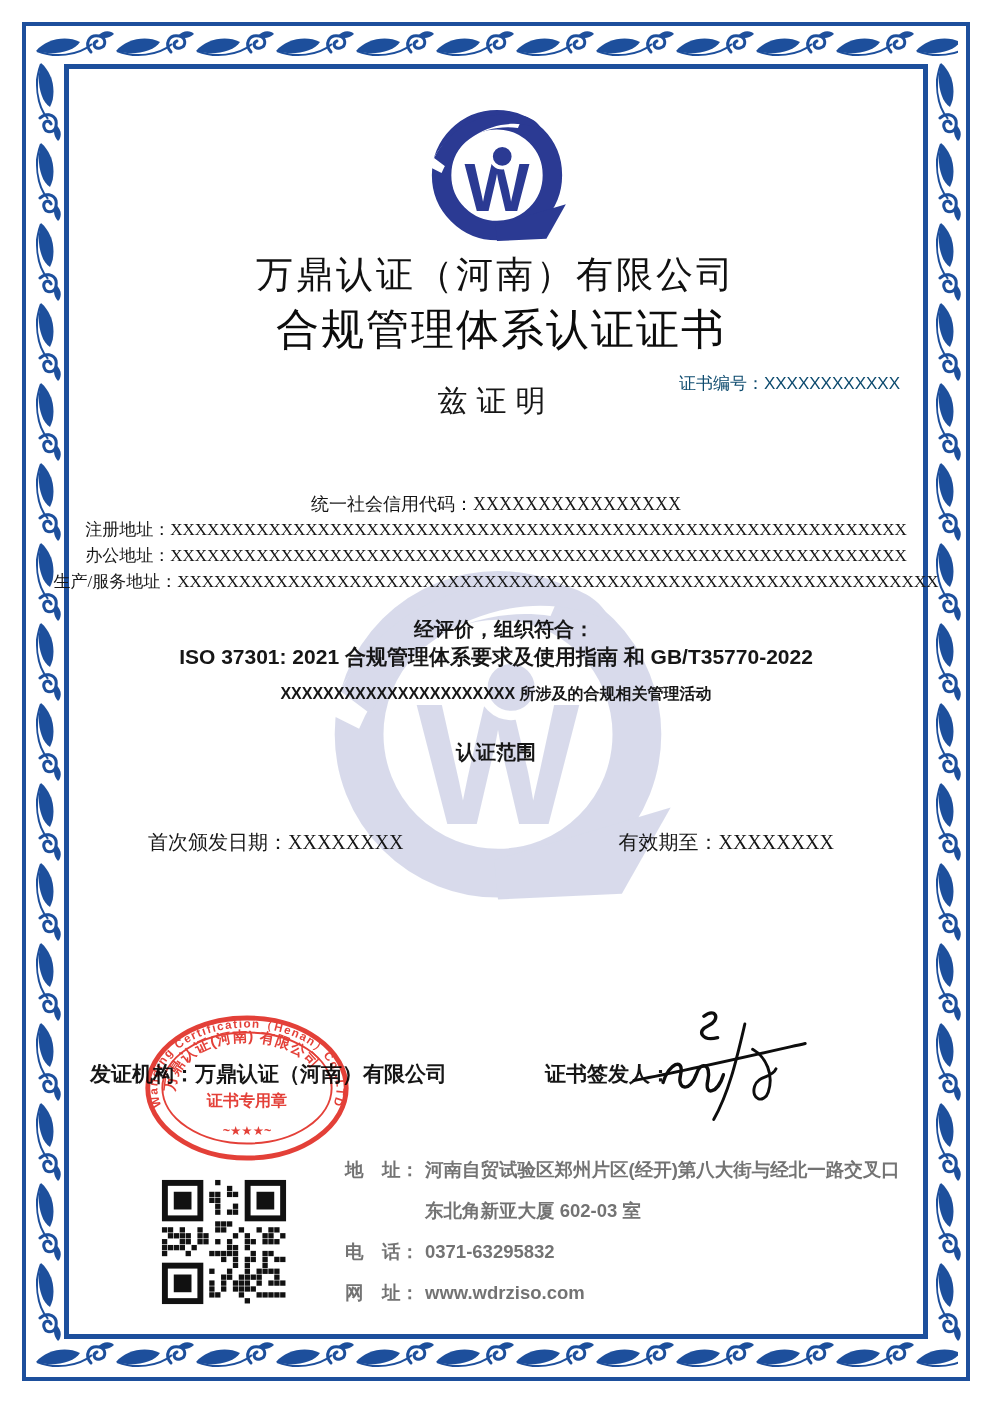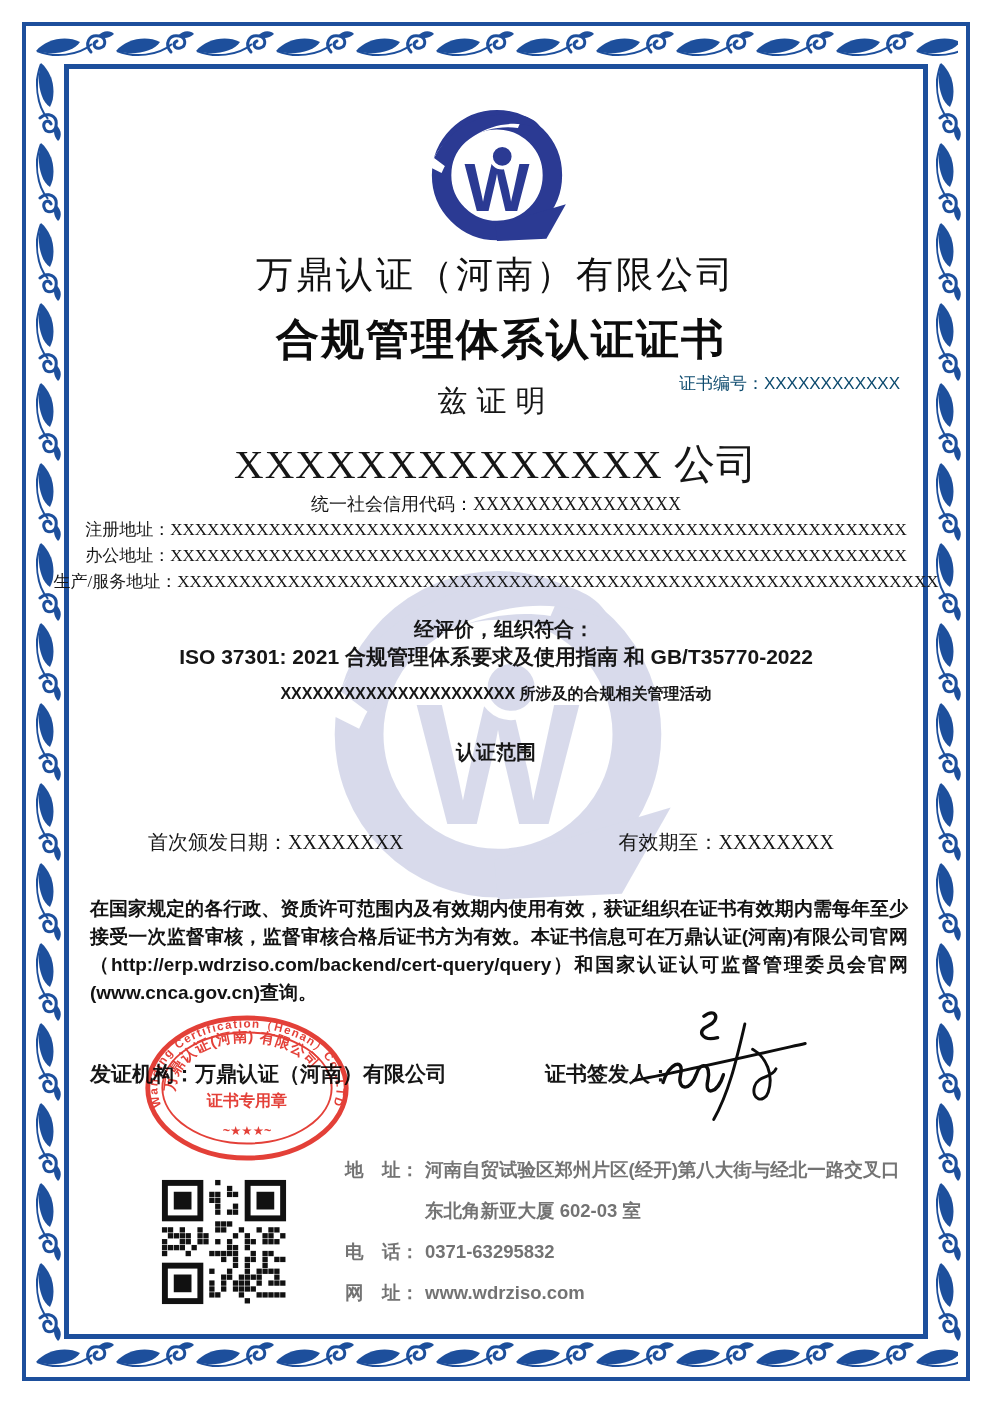--- a/index.html
+++ b/index.html
@@ -10,21 +10,21 @@
   
   .border-outer{position:absolute;left:22px;top:22px;right:22px;bottom:22px;border:4px solid #1d4f9c;}
   .border-inner{position:absolute;left:64px;top:64px;right:64px;bottom:64px;border:5px solid #1d4f9c;}
   .orn{position:absolute;}
   .orn svg{display:block;}
 
   
   .abs{position:absolute;left:0;right:0;text-align:center;}
   .logo-wrap{position:absolute;left:421px;top:104px;width:152px;height:146px;}
   .company-header{top:250px;font-size:37px;letter-spacing:3px;color:#111;}
-  .cert-title{top:311px;font-size:43px;font-weight:700;letter-spacing:2px;color:#0c0c0c;margin-left:10px;}
+  .cert-title{top:301px;font-size:43px;font-weight:400;letter-spacing:2px;color:#0c0c0c;margin-left:10px;}
   .certno-line{position:absolute;top:372px;right:92px;font-size:17px;color:#0c4a6e;}
   .hereby{top:381px;font-size:30px;letter-spacing:9px;}
   .company-line{top:437px;font-size:41px;letter-spacing:1px;}
   .credit-line{top:492px;font-size:18px;}
   .addr-block{top:517px;font-size:17px;line-height:26px;}
   .eval-heading{top:616px;font-size:20px;font-weight:700;padding-left:16px;}
   .iso-line{top:643px;font-size:21px;font-weight:700;}
   .scope-heading{top:739px;font-size:20px;font-weight:700;}
   .scope-line{top:684px;font-size:16px;font-weight:700;}
   .dates-row{position:absolute;left:148px;right:158px;top:829px;display:flex;
@@ -112,21 +112,20 @@
   </div>
 
   <div class="abs serif company-header z1">万鼎认证（河南）有限公司</div>
   <div class="abs cert-title z1">合规管理体系认证证书</div>
 
   <div class="certno-line z1">
     <span>证书编号：</span><span>XXXXXXXXXXXX</span>
   </div>
 
   <div class="abs serif hereby z1">兹证明</div>
-  <div class="abs serif company-line z1">XXXXXXXXXXXXXX 公司</div>
   <div class="abs serif credit-line z1">
     <span>统一社会信用代码：</span><span>XXXXXXXXXXXXXXXX</span>
   </div>
 
   <div class="abs serif addr-block z1">
     <div>
       <span>注册地址：</span><span>XXXXXXXXXXXXXXXXXXXXXXXXXXXXXXXXXXXXXXXXXXXXXXXXXXXXXXXXXXXX</span>
     </div>
     <div>
       <span>办公地址：</span><span>XXXXXXXXXXXXXXXXXXXXXXXXXXXXXXXXXXXXXXXXXXXXXXXXXXXXXXXXXXXX</span>
@@ -143,21 +142,20 @@
 
   <div class="dates-row serif z1">
     <div>
       <span>首次颁发日期：</span><span>XXXXXXXX</span>
     </div>
     <div>
       <span>有效期至：</span><span>XXXXXXXX</span>
     </div>
   </div>
 
-  <div class="notice z1">在国家规定的各行政、资质许可范围内及有效期内使用有效，获证组织在证书有效期内需每年至少接受一次监督审核，监督审核合格后证书方为有效。本证书信息可在万鼎认证(河南)有限公司官网（http://erp.wdrziso.com/backend/cert-query/query）和国家认证认可监督管理委员会官网(www.cnca.gov.cn)查询。</div>
 
   <div class="issuer-row serif z1">
     <span>发证机构：</span><span>万鼎认证（河南）有限公司</span>
   </div>
   <div class="signer-label serif z1">证书签发人：</div>
 
   <svg class="signature z2" viewBox="0 0 190 130">
     <g fill="none" stroke="#0d0d0d" stroke-linecap="round">
       <path d="M6,84 C50,76 120,60 182,46" stroke-width="3"></path>
       <path d="M78,18 C90,8 96,22 82,28 C70,33 76,44 92,40" stroke-width="3.5"></path>

